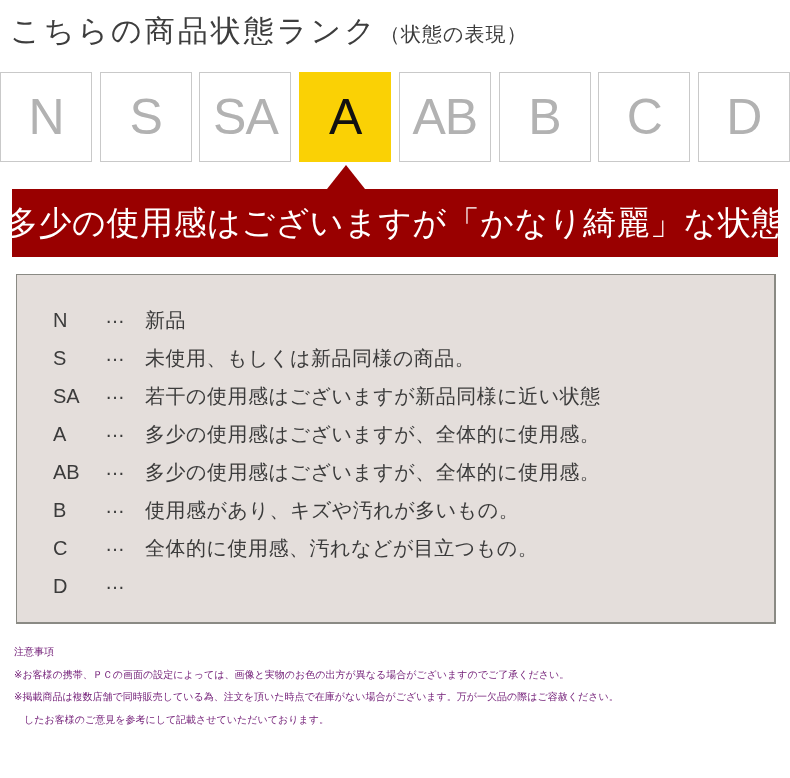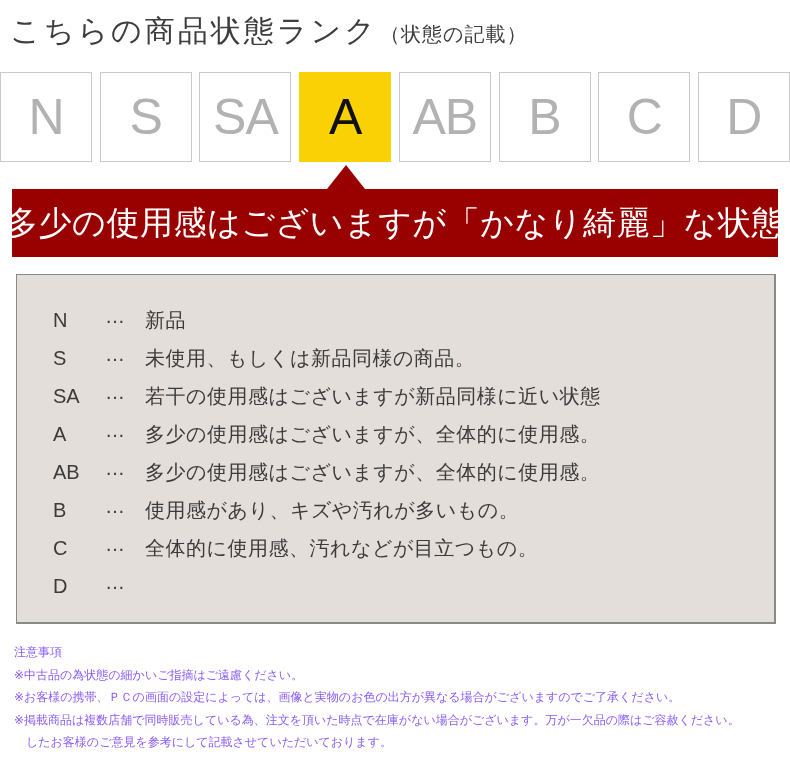--- a/index.html
+++ b/index.html
@@ -97,33 +97,33 @@
     color: #3b3b3b;
     font-size: 20px;
   }
   .rt-rank { width: 52px; }
   .rt-dots { width: 40px; transform: translateY(-4px); letter-spacing: 1px; }
   .rt-desc { white-space: nowrap; letter-spacing: 0.5px; text-align: right; }
 
   
   .notes {
     margin: 17px 0 0 14px;
-    color: #8b5cf6;
-    font-size: 12px;
+    color: #701a75;
+    font-size: 10px;
     line-height: 22.5px;
     white-space: nowrap;
   }
 </style>
 </head>
 <body>
 
 <div class="page">
 
   <h1 class="title">
-    <span class="title-main">こちらの商品状態ランク</span><span class="title-sub">（状態の記載）</span>
+    <span class="title-main">こちらの商品状態ランク</span><span class="title-sub">（状態の表現）</span>
   </h1>
 
   <div class="rank-row">
     <div class="rank-box">N</div>
     <div class="rank-box">S</div>
     <div class="rank-box">SA</div>
     <div class="rank-box selected">A</div>
     <div class="rank-box">AB</div>
     <div class="rank-box">B</div>
     <div class="rank-box">C</div>
@@ -172,19 +172,18 @@
       <span class="rt-desc">全体的に使用感、汚れなどが目立つもの。</span>
     </div>
     <div class="rt-row">
       <span class="rt-rank">D</span>
       <span class="rt-dots">…</span>
     </div>
   </div>
 
   <div class="notes">
     <div class="note-heading">注意事項</div>
-    <div class="note-line">※中古品の為状態の細かいご指摘はご遠慮ください。</div>
     <div class="note-line">※お客様の携帯、ＰＣの画面の設定によっては、画像と実物のお色の出方が異なる場合がございますのでご了承ください。</div>
     <div class="note-line">※掲載商品は複数店舗で同時販売している為、注文を頂いた時点で在庫がない場合がございます。万が一欠品の際はご容赦ください。</div>
     <div class="note-line">　したお客様のご意見を参考にして記載させていただいております。</div>
   </div>
 
 </div>
 
 </body></html>

